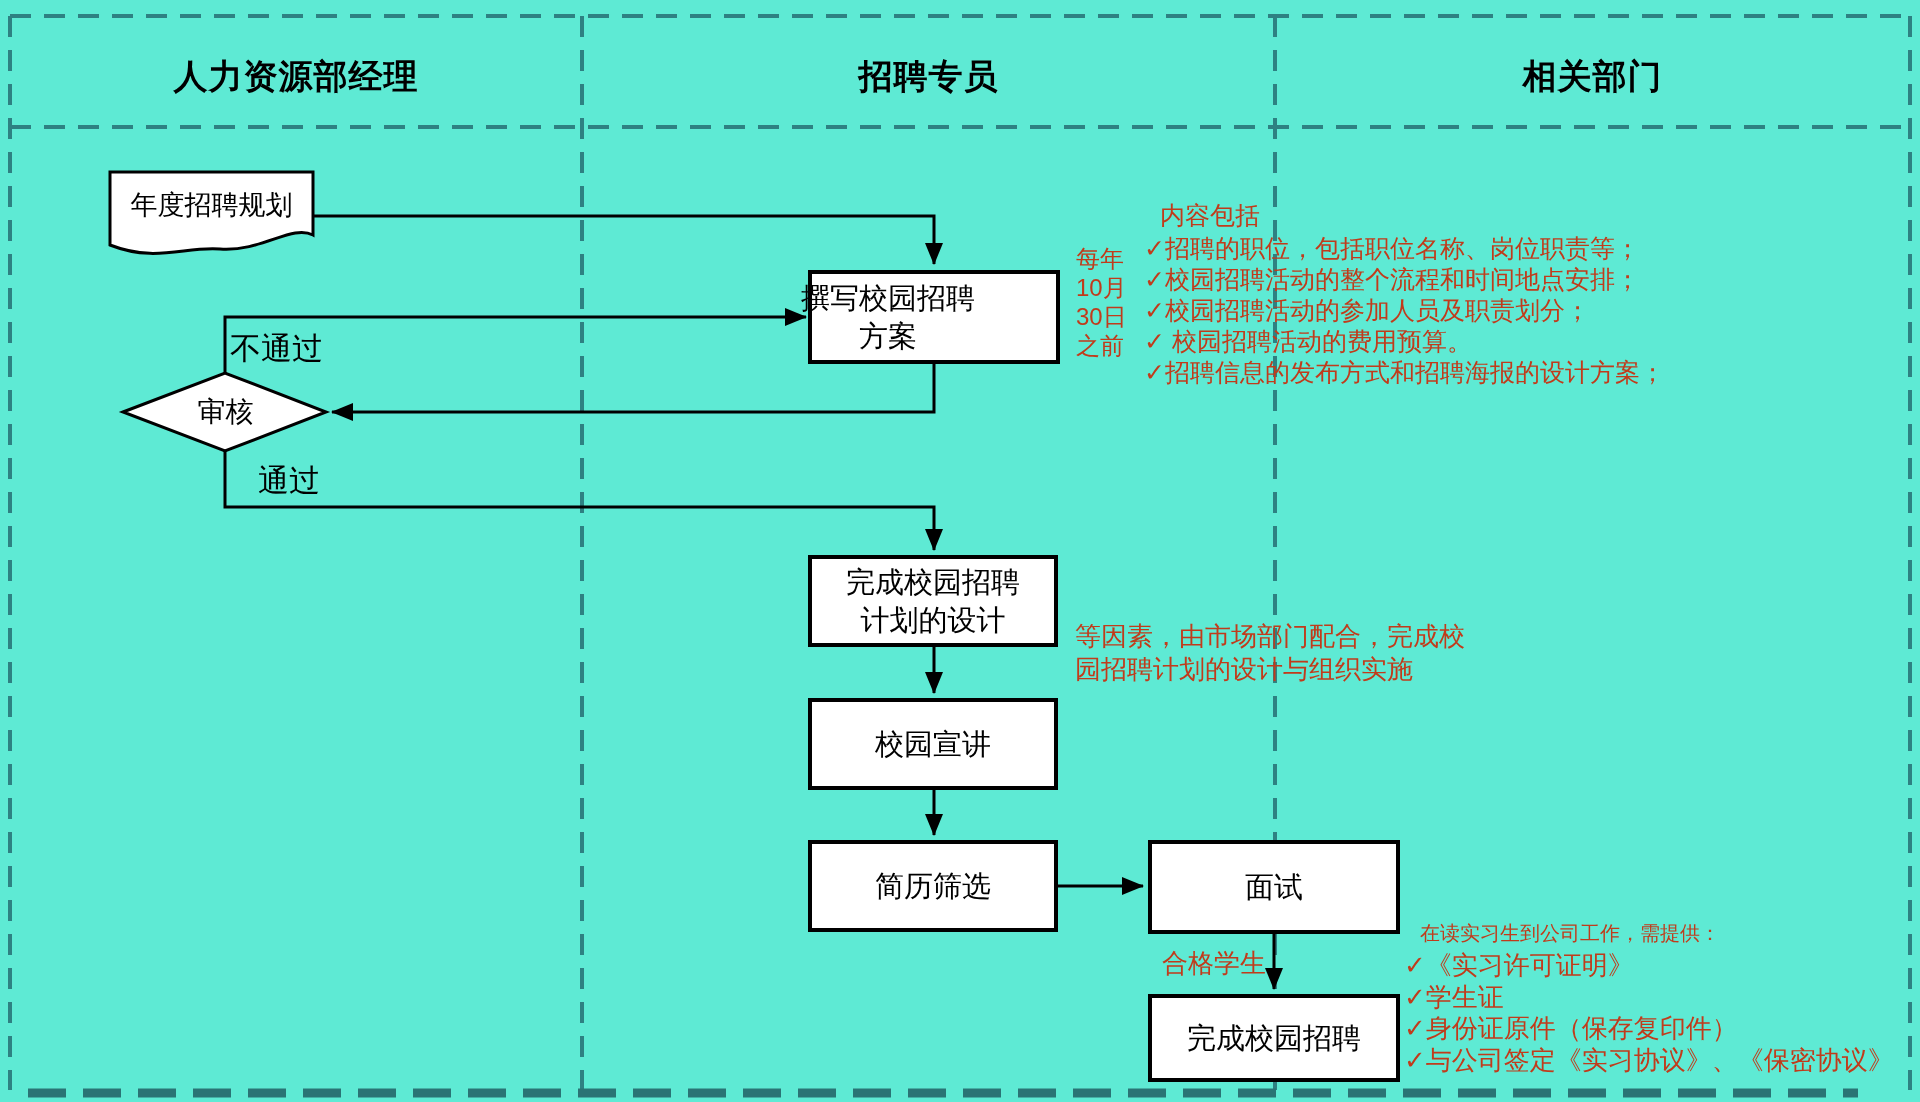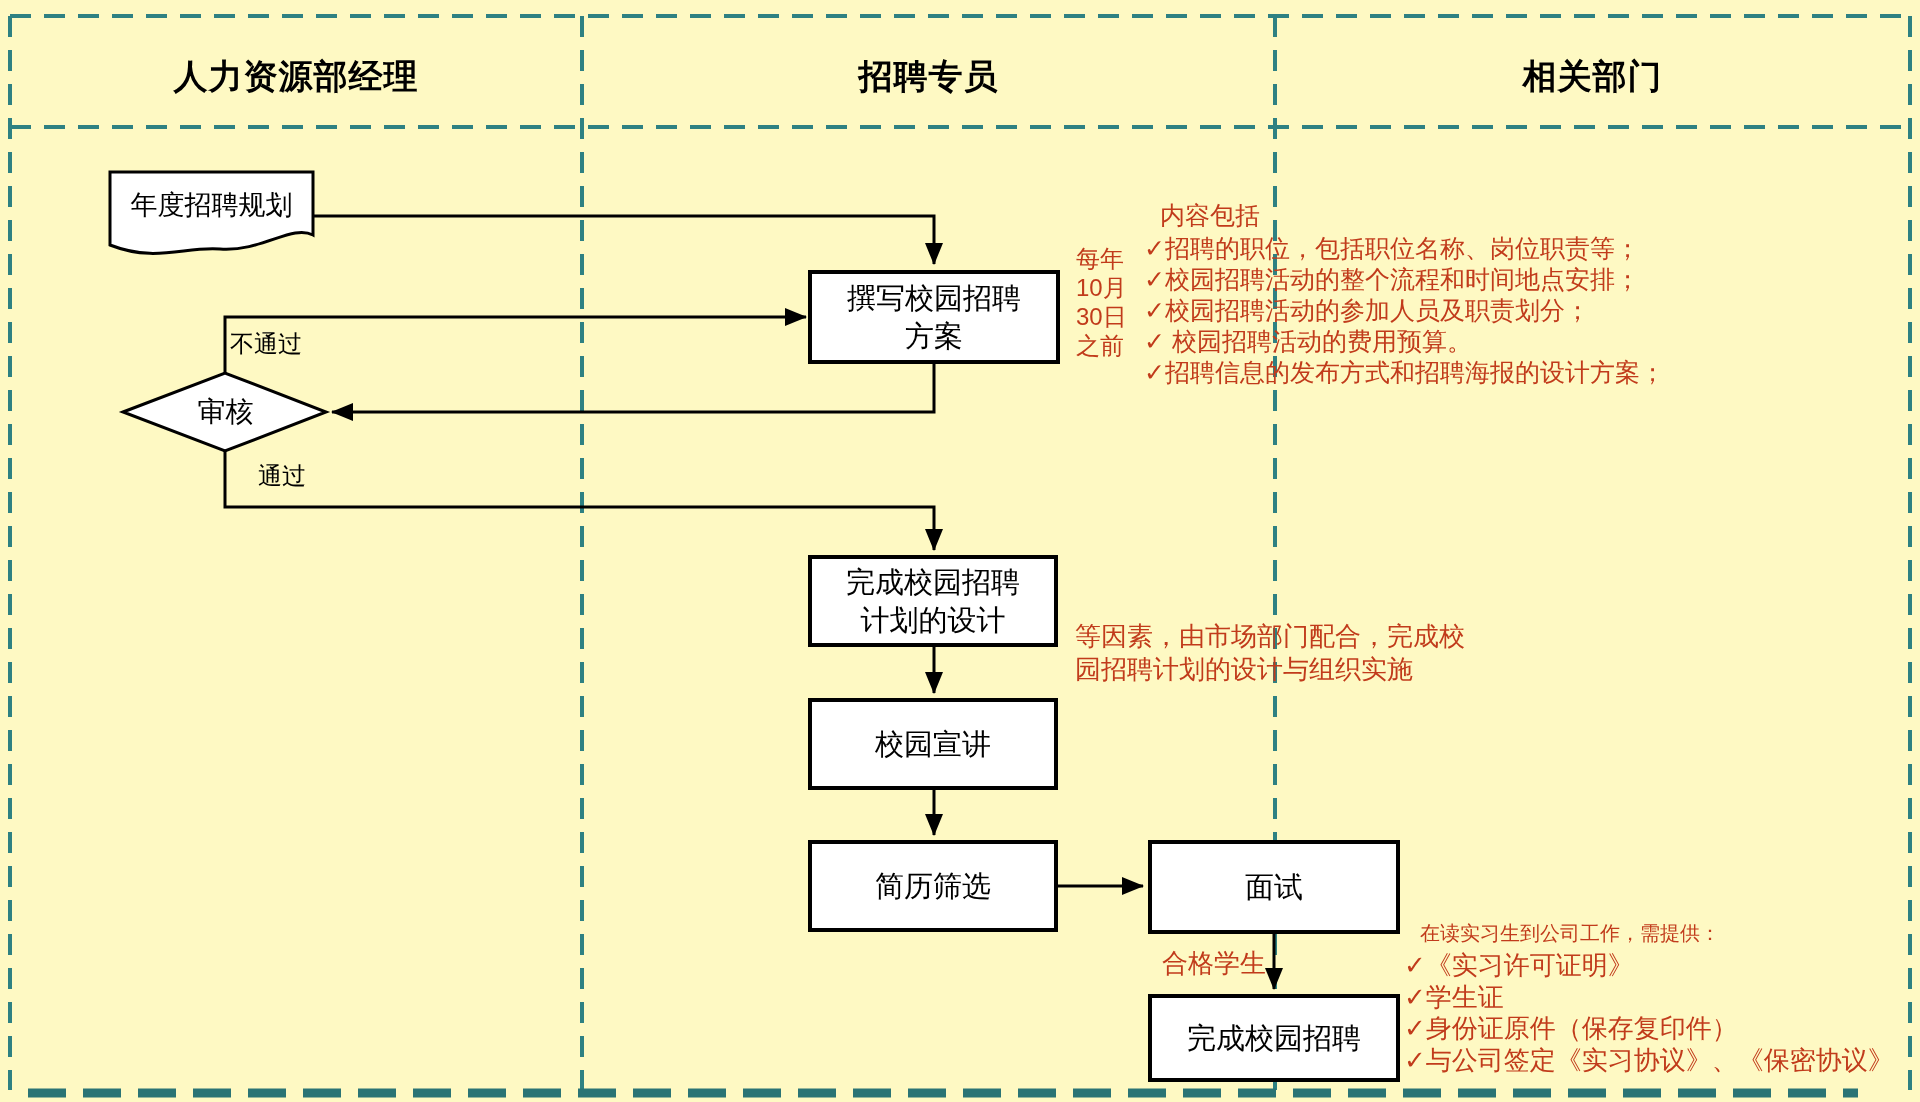--- a/index.html
+++ b/index.html
@@ -1,24 +1,24 @@
 <!DOCTYPE html>
 <html><head>
 <meta charset="utf-8">
 <style>
   html,body{margin:0;padding:0;background:#ffffff;}
   body{font-family:"Liberation Sans","DejaVu Sans",sans-serif;}
-  #canvas{position:relative;width:1920px;height:1102px;background:#fef9c3;overflow:hidden;}
+  #canvas{position:relative;width:1920px;height:1102px;background:#5eead4;overflow:hidden;}
   #wires{position:absolute;left:0;top:0;width:1920px;height:1102px;}
   .abs{position:absolute;}
   .lane-title{position:absolute;top:50px;height:54px;display:flex;align-items:center;justify-content:center;
     font-size:34px;font-weight:bold;color:#000;letter-spacing:1px;white-space:nowrap;}
   .node-label{position:absolute;display:flex;flex-direction:column;align-items:center;justify-content:center;
     color:#000;font-size:29px;line-height:38px;text-align:center;white-space:nowrap;}
-  .edge-label{position:absolute;color:#000;font-size:24px;white-space:nowrap;}
+  .edge-label{position:absolute;color:#000;font-size:31px;white-space:nowrap;}
   .red{color:#c13b1b;}
   .red-line{position:absolute;white-space:nowrap;}
   .deadline{left:1076px;top:244px;font-size:24px;line-height:29px;text-align:left;}
   .note-title{left:1160px;top:199px;font-size:25px;}
   .note-list{left:1144px;top:233px;font-size:25px;line-height:31px;}
   .market-note{left:1075px;top:620px;font-size:26px;line-height:33px;}
   .intern-title{left:1420px;top:920px;font-size:20px;}
   .intern-list{left:1404px;top:950px;font-size:26px;line-height:31.5px;}
   .qualified{right:654px;top:946px;font-size:26px;}
   .nowrap{white-space:nowrap;}
@@ -65,21 +65,21 @@
     <rect x="1150" y="842" width="248" height="90" fill="#fff" stroke="#000" stroke-width="4"></rect>
     <rect x="1150" y="996" width="248" height="84" fill="#fff" stroke="#000" stroke-width="4"></rect>
   </svg>
 
   <div class="lane-title" style="left:10px;width:572px;">人力资源部经理</div>
   <div class="lane-title" style="left:582px;width:693px;">招聘专员</div>
   <div class="lane-title" style="left:1275px;width:635px;">相关部门</div>
 
   <div class="node-label" style="left:110px;top:175px;width:203px;height:60px;font-size:27px;">年度招聘规划</div>
 
-  <div class="node-label" style="left:810px;top:272px;width:248px;height:90px;justify-content:center;">
+  <div class="node-label" style="left:764px;top:272px;width:248px;height:90px;justify-content:center;">
     <span>撰写校园招聘</span>
     <span>方案</span>
   </div>
 
   <div class="node-label" style="left:148px;top:384px;width:155px;height:56px;font-size:28px;">审核</div>
 
   <div class="node-label" style="left:810px;top:557px;width:246px;height:88px;">
     <span>完成校园招聘</span>
     <span>计划的设计</span>
   </div>

